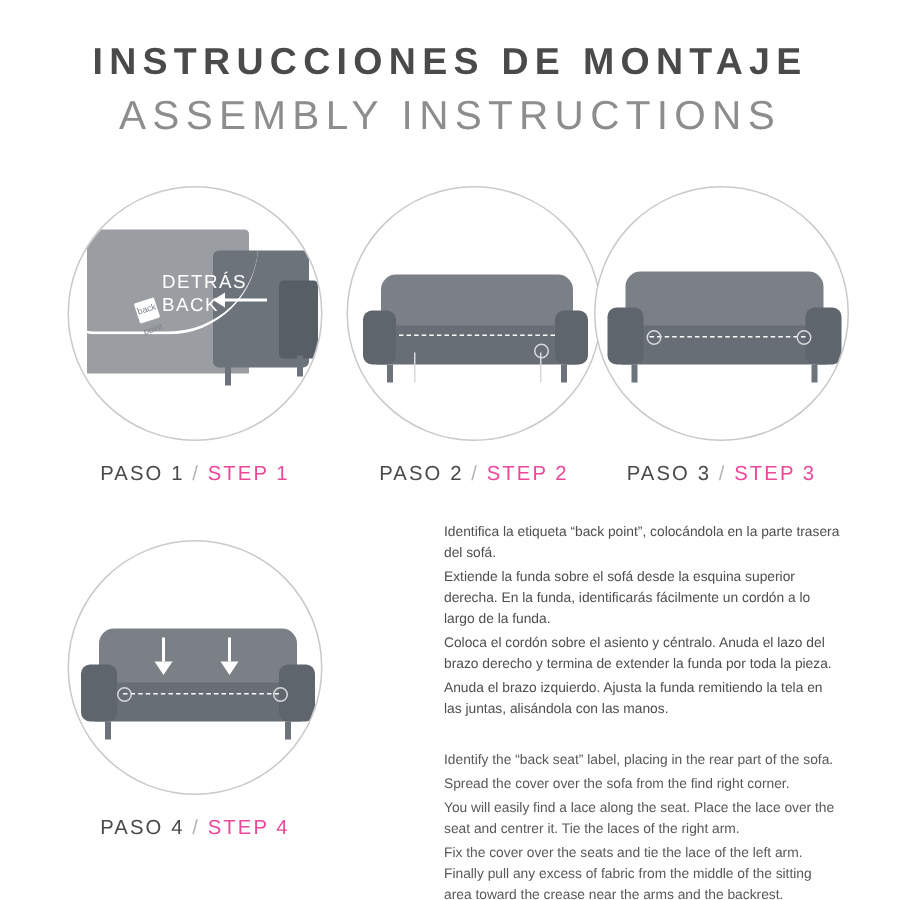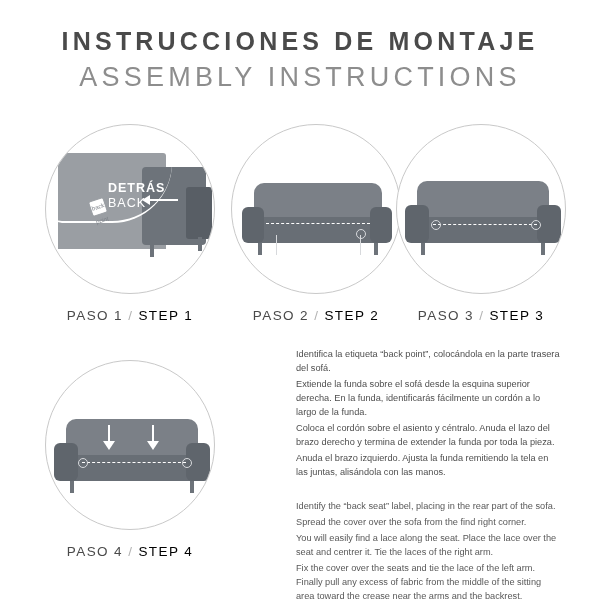--- a/index.html
+++ b/index.html
@@ -63,21 +63,21 @@
   }
   .caption {
     margin-top: 14px;
     text-align: center;
     font-size: 13.5px;
     letter-spacing: 1.4px;
     white-space: nowrap;
   }
   .caption .es { color: #4a4a4a; }
   .caption .sep { color: #b4b4b4; }
-  .caption .en { color: #000000; }
+  .caption .en { color: #ec4899; }
 
   .s1 { top: 124px; left: 45px; }
   .s2 { top: 124px; left: 231px; }
   .s3 { top: 124px; left: 396px; }
   .s4 { top: 360px; left: 45px; }
 
   
   .art { position: absolute; }
 
   
@@ -105,21 +105,21 @@
     left: 6px; top: 22px;
     width: 120px; height: 74px;
     border-bottom: 2px solid #ffffff;
     border-radius: 0 0 60px 10px;
   }
   .s1-label {
     left: 62px; top: 56px;
     text-align: left;
   }
   .s1-label .es-l {
-    font-size: 12.5px; font-weight: bold; color: #ffffff; letter-spacing: 1px;
+    font-size: 12.5px; font-weight: normal; color: #ffffff; letter-spacing: 1px;
   }
   .s1-label .en-l {
     font-size: 12.5px; color: #ffffff; letter-spacing: 1px; margin-top: 1px;
   }
   .s1-tag {
     left: 44px; top: 74px;
     width: 14px; height: 14px;
     background: #ffffff;
     border: 1px solid #9a9ea3;
     border-radius: 2px;

